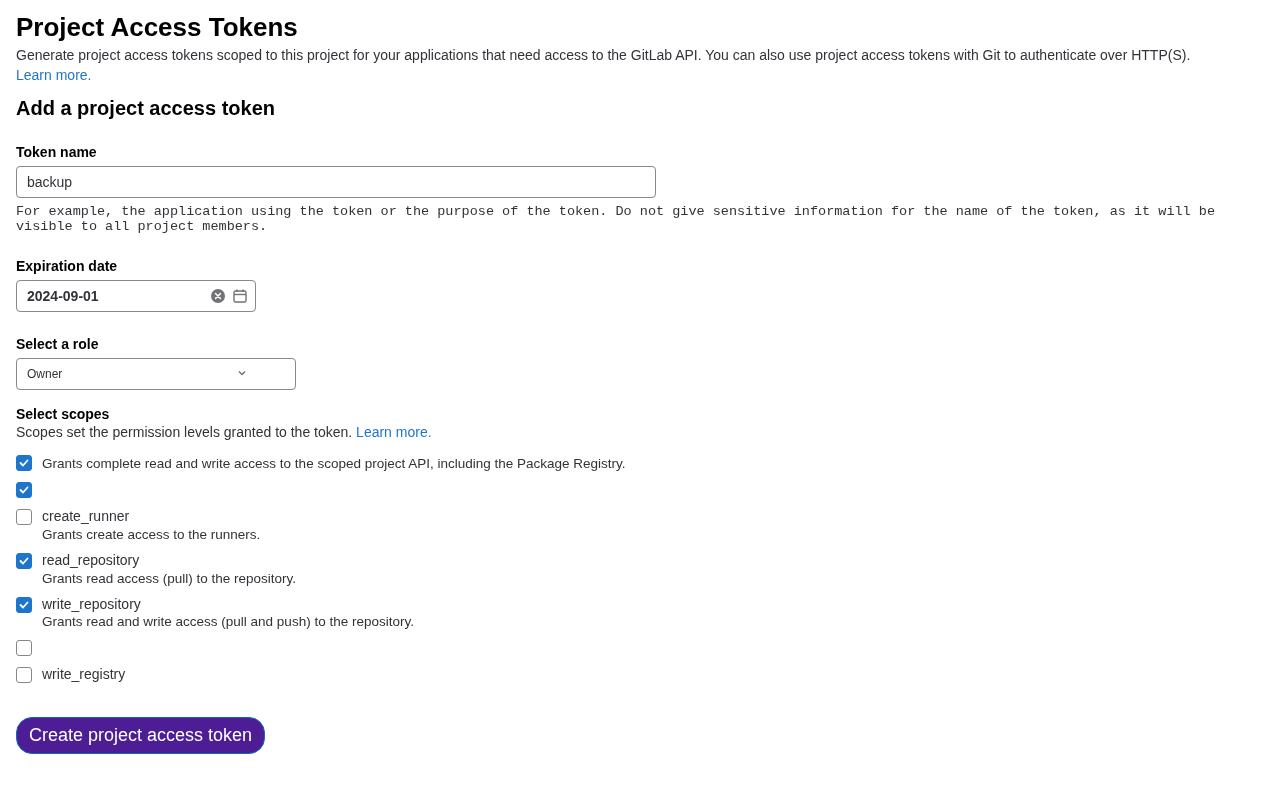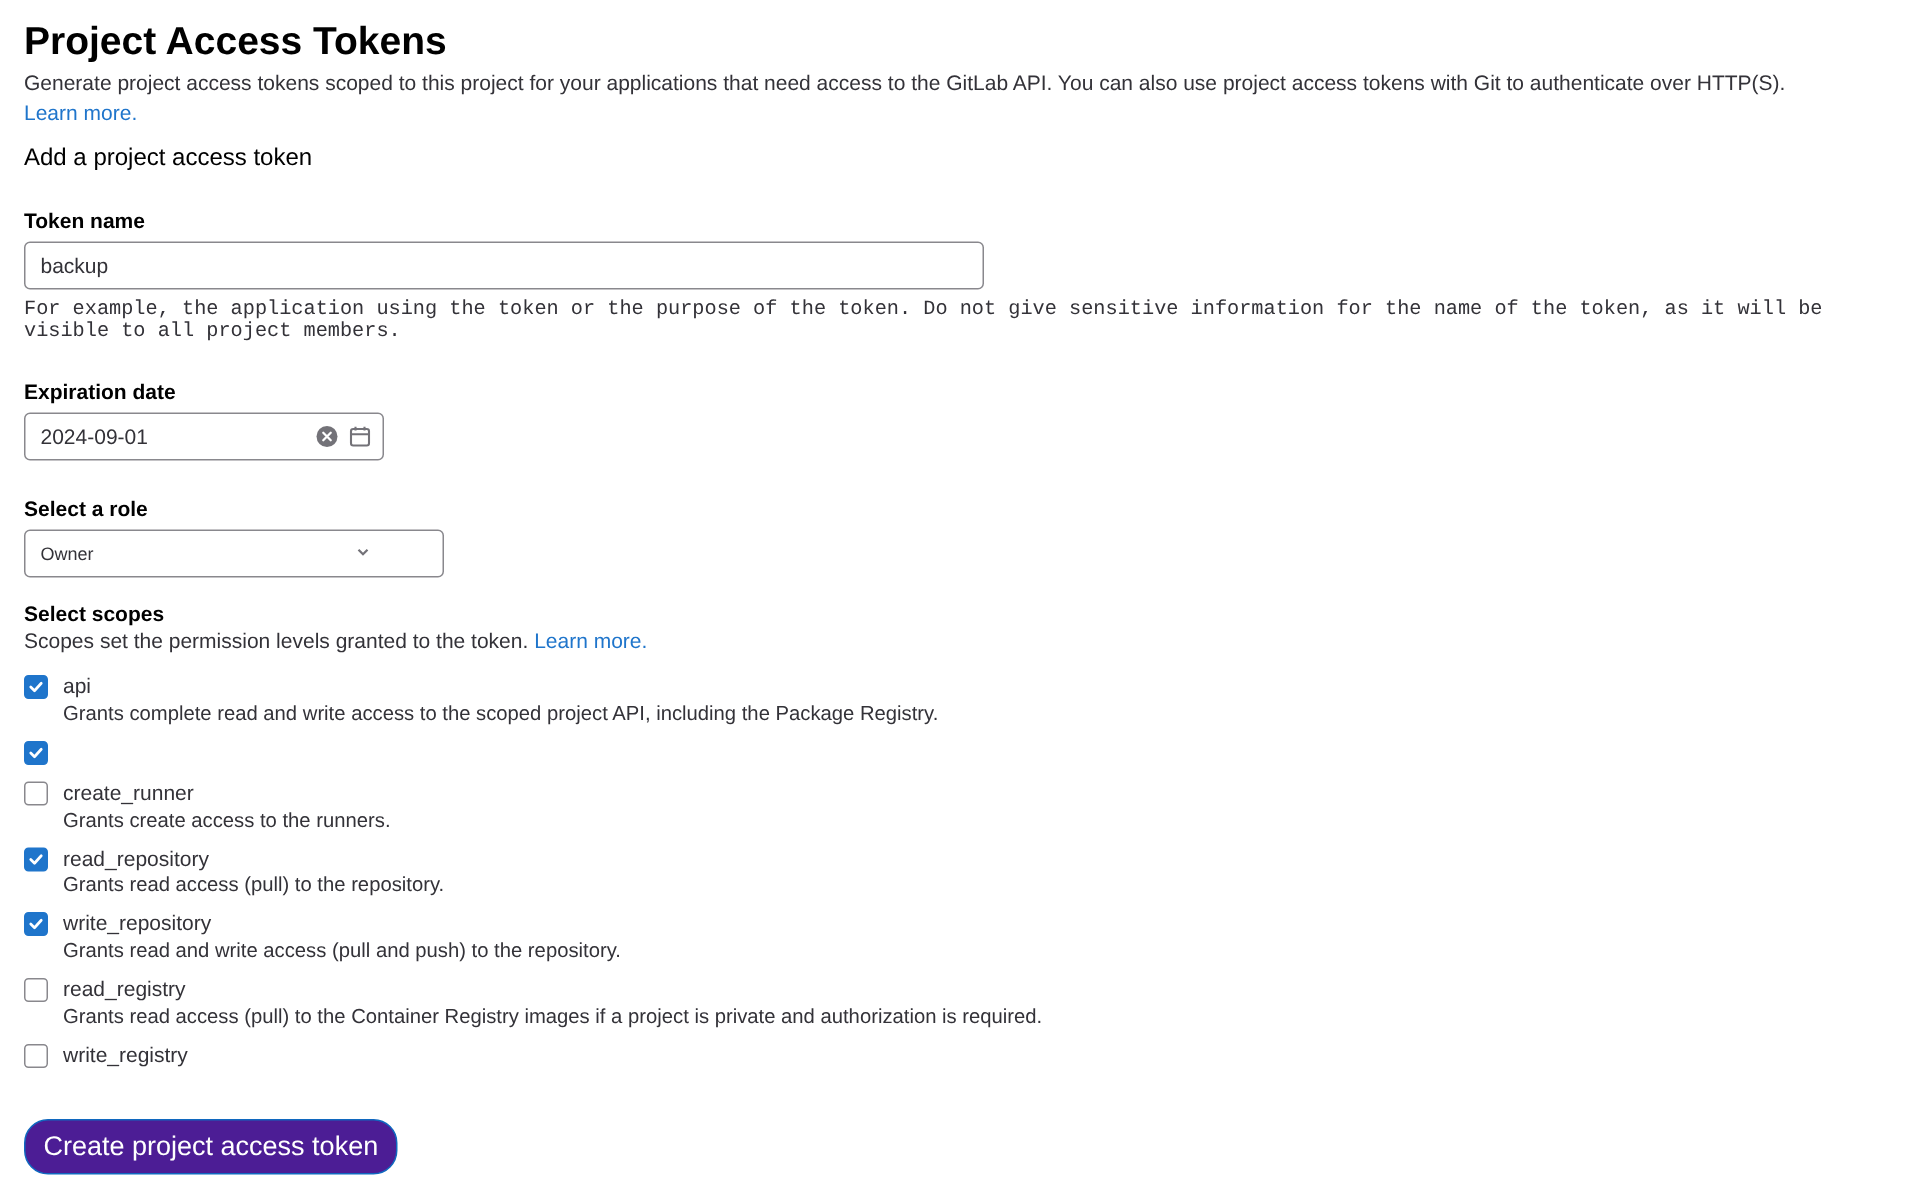--- a/index.html
+++ b/index.html
@@ -21,22 +21,22 @@
   .page-desc {
     margin: 0 0 4px 0;
     color: #333238;
     font-size: 14px;
   }
   a.link {
     color: #1f75cb;
     text-decoration: none;
   }
   h2.section-title {
-    font-size: 16px;
-    font-weight: 400;
+    font-size: 20px;
+    font-weight: 700;
     margin: 14px 0 10px 0;
     color: #000;
   }
   .field-block { margin-bottom: 16px; }
   .field-label {
     display: block;
     font-weight: 600;
     margin-bottom: 6px;
     color: #000;
     font-size: 14px;
@@ -64,20 +64,21 @@
   }
   .date-input {
     width: 240px;
     height: 32px;
     padding: 4px 54px 4px 10px;
     font-size: 14px;
     color: #333238;
     border: 1px solid #89888d;
     border-radius: 4px;
     background: #fff;
+    font-weight: bold;
   }
   .date-clear {
     position: absolute;
     right: 30px;
     top: 50%;
     transform: translateY(-50%);
     cursor: pointer;
     display: flex;
   }
   .date-cal {
@@ -217,21 +218,20 @@
     <span>Scopes set the permission levels granted to the token. </span><a href="#" class="link">Learn more.</a>
   </p>
   <div id="scopes-list">
       <div class="scope-row">
         <span class="cbx checked">
           <svg width="10" height="10" viewBox="0 0 10 10">
             <path d="M1.5 5 L4 7.5 L8.5 2.5" stroke="#fff" stroke-width="1.8" fill="none" stroke-linecap="round" stroke-linejoin="round"></path>
           </svg>
         </span>
         <div class="scope-text">
-          <span class="scope-name">api</span>
           <span class="scope-desc">Grants complete read and write access to the scoped project API, including the Package Registry.</span>
         </div>
       </div>
       <div class="scope-row">
         <span class="cbx checked">
           <svg width="10" height="10" viewBox="0 0 10 10">
             <path d="M1.5 5 L4 7.5 L8.5 2.5" stroke="#fff" stroke-width="1.8" fill="none" stroke-linecap="round" stroke-linejoin="round"></path>
           </svg>
         </span>
       </div>
@@ -259,24 +259,20 @@
             <path d="M1.5 5 L4 7.5 L8.5 2.5" stroke="#fff" stroke-width="1.8" fill="none" stroke-linecap="round" stroke-linejoin="round"></path>
           </svg>
         </span>
         <div class="scope-text">
           <span class="scope-name">write_repository</span>
           <span class="scope-desc">Grants read and write access (pull and push) to the repository.</span>
         </div>
       </div>
       <div class="scope-row">
         <span class="cbx"></span>
-        <div class="scope-text">
-          <span class="scope-name">read_registry</span>
-          <span class="scope-desc">Grants read access (pull) to the Container Registry images if a project is private and authorization is required.</span>
-        </div>
       </div>
       <div class="scope-row">
         <span class="cbx"></span>
         <div class="scope-text">
           <span class="scope-name">write_registry</span>
         </div>
       </div>
     </div>
 </div>
 

